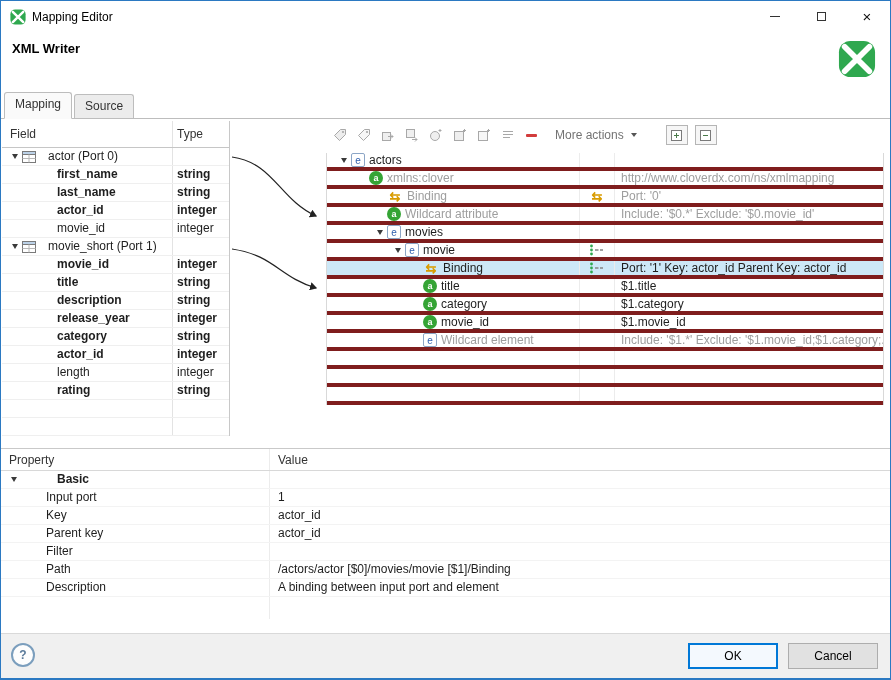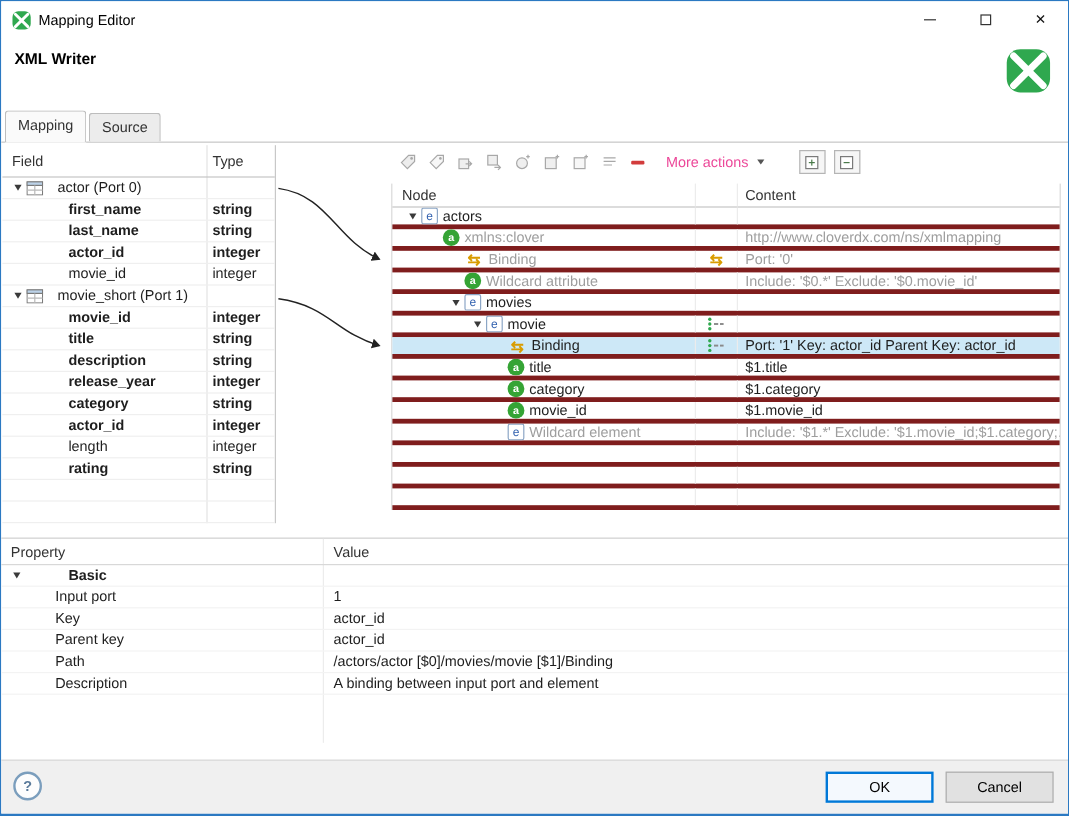--- a/index.html
+++ b/index.html
@@ -45,21 +45,21 @@
   .chev{width:14px;flex:0 0 14px;display:flex;align-items:center;justify-content:center;}
   .chev.open::before{content:"";border-left:3.5px solid transparent;border-right:3.5px solid transparent;border-top:5px solid #3a3a3a;}
 
   
   .arrows{position:absolute;left:228px;top:0;width:97px;height:330px;pointer-events:none;}
 
   
   .tbar{position:absolute;left:330px;top:4px;height:24px;display:flex;align-items:center;gap:7px;}
   .ti{width:17px;height:17px;display:flex;align-items:center;justify-content:center;}
   .redminus{width:11px;height:3px;background:#d23c3c;border-radius:1px;}
-  .more{display:flex;align-items:center;gap:7px;padding:3px 8px;color:#ec4899;}
+  .more{display:flex;align-items:center;gap:7px;padding:3px 8px;color:#737373;}
   .caret{width:0;height:0;border-left:3.5px solid transparent;border-right:3.5px solid transparent;border-top:4px solid #555;}
   .xbtn{width:22px;height:20px;border:1px solid #b5b5b5;background:#f6f6f6;display:flex;align-items:center;justify-content:center;box-sizing:border-box;}
   .xbtn.first{margin-left:14px;}
   .sqicon{width:11px;height:11px;border:1px solid #7a7a7a;position:relative;box-sizing:border-box;background:#fff;}
   .sqicon::before{content:"";position:absolute;left:2px;right:2px;top:4px;height:1px;background:#4a7a4a;}
   .sqicon.plus::after{content:"";position:absolute;top:2px;bottom:2px;left:4px;width:1px;background:#4a7a4a;}
 
   
   .tree{position:absolute;left:325px;top:34px;width:558px;box-sizing:border-box;border-left:1px solid #d9d9d9;border-right:1px solid #d9d9d9;background:#fff;}
   .thead,.trow{display:flex;box-sizing:border-box;}
@@ -284,25 +284,20 @@
       </div>
       <div class="xbtn first">
           <span class="sqicon plus"></span>
         </div>
       <div class="xbtn">
           <span class="sqicon"></span>
         </div>
     </div>
 
     <div class="tree">
-      <div class="thead">
-        <div class="c-node">Node</div>
-        <div class="c-ico"></div>
-        <div class="c-content">Content</div>
-      </div>
 
       <div class="trow">
         <div class="c-node lvl0">
             <span class="chev open"></span>
             <span class="ic ic-e"></span>
             <span>actors</span>
           </div>
         <div class="c-ico"></div>
         <div class="c-content"></div>
       </div>
@@ -460,20 +455,24 @@
       </div>
     <div class="prow">
         <span class="plabel">Key</span>
         <span class="pvalue">actor_id</span>
       </div>
     <div class="prow">
         <span class="plabel">Parent key</span>
         <span class="pvalue">actor_id</span>
       </div>
     <div class="prow">
+        <span class="plabel">Filter</span>
+        <span class="pvalue"></span>
+      </div>
+    <div class="prow">
         <span class="plabel">Path</span>
         <span class="pvalue">/actors/actor [$0]/movies/movie [$1]/Binding</span>
       </div>
     <div class="prow">
         <span class="plabel">Description</span>
         <span class="pvalue">A binding between input port and element</span>
       </div>
   </div>
 
   <div class="foot">

